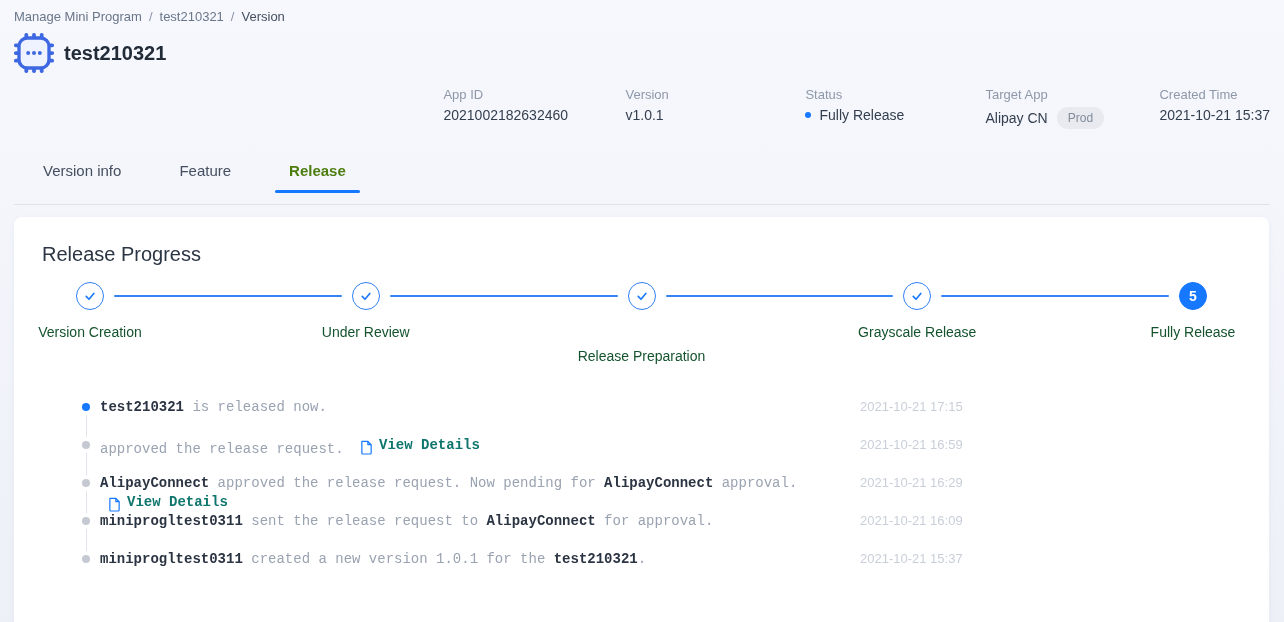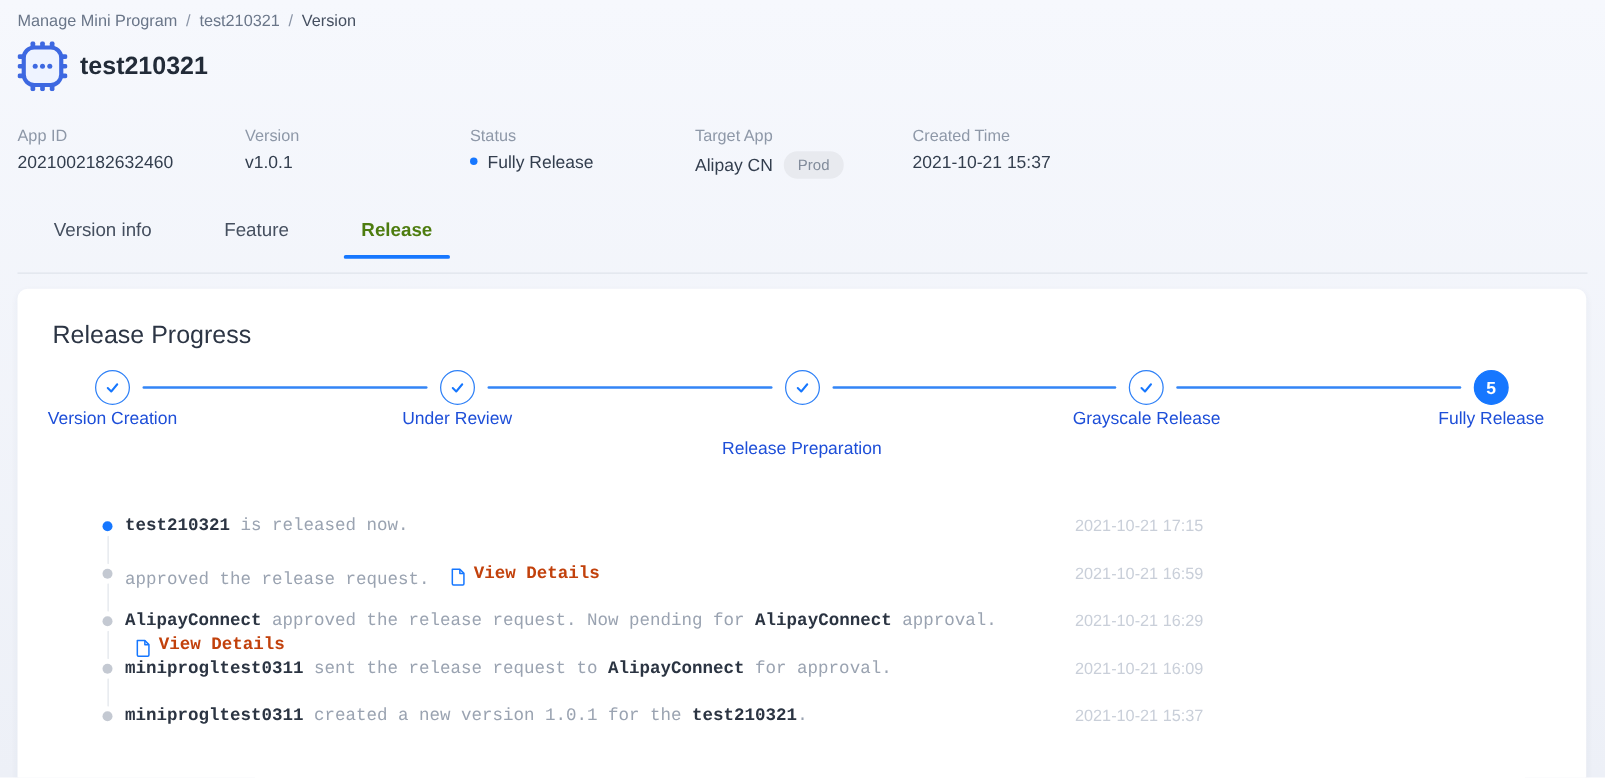--- a/index.html
+++ b/index.html
@@ -18,21 +18,21 @@
   .crumb { color: #6a7689; cursor: pointer; }
   .crumb-current { color: #454f60; }
 
   
   .title-row { display: flex; align-items: center; gap: 10px; margin-top: 9px; }
   .app-icon { width: 40px; height: 40px; flex: none; }
   .app-icon svg { display: block; }
   h1.page-title { margin: 0; font-size: 20px; font-weight: bold; color: #222b38; }
 
   
-  .meta-row { display: flex; margin-top: 28px; }
+  .meta-row { display: flex; margin-top: 14px; justify-content: flex-end; }
   .meta-col:nth-child(1) { width: 182px; }
   .meta-col:nth-child(2) { width: 180px; }
   .meta-col:nth-child(3) { width: 180px; }
   .meta-col:nth-child(4) { width: 174px; }
   .meta-label { font-size: 13px; color: #8e98a8; }
   .meta-value { margin-top: 5px; font-size: 14px; color: #333e4e; display: flex; align-items: center; }
   .status-dot { width: 6px; height: 6px; border-radius: 50%; background: #1677ff; margin-right: 8px; flex: none; }
   .badge { margin-left: 9px; background: #e8eaef; color: #828c9b; font-size: 12px; line-height: 12px; padding: 5px 11px; border-radius: 11px; }
 
   
@@ -49,33 +49,33 @@
   
   .stepper { position: relative; height: 64px; margin: 16px 48px 0 48px; }
   .connector { position: absolute; top: 13px; height: 2px; background: #3385f6; border-radius: 1px; }
   .step { position: absolute; top: 0; width: 220px; transform: translateX(-50%);
           display: flex; flex-direction: column; align-items: center; }
   .step-circle { width: 28px; height: 28px; border-radius: 50%; border: 1.5px solid #2f81f7;
                  background: #fff; display: flex; align-items: center; justify-content: center; }
   .step.current .step-circle { background: #1677ff; border-color: #1677ff; }
   .step-num { display: none; color: #fff; font-size: 14px; font-weight: bold; }
   .step.current .step-num { display: block; }
-  .step-label { margin-top: 2px; font-size: 14px; color: #1d4ed8; white-space: nowrap; }
+  .step-label { margin-top: 14px; font-size: 14px; color: #14532d; white-space: nowrap; }
 
   
   .timeline { position: relative; margin: 52px 0 0 40px; }
   .timeline::before { content: ''; position: absolute; left: 3.5px; top: 12px; bottom: 28px;
                       width: 1px; background: #e2e6ec; }
   .t-row { display: flex; align-items: flex-start; height: 38px; position: relative; }
   .t-dot { width: 8px; height: 8px; border-radius: 50%; background: #c4c9d2; margin-top: 5px;
            box-shadow: 0 0 0 4px #fff; flex: none; position: relative; }
   .t-dot.blue { background: #1677ff; }
   .t-text { margin-left: 10px; width: 760px; font-size: 14px; line-height: 19px; color: #9aa3b1; font-family: Liberation Mono, monospace; }
   .t-text b { color: #2b3442; font-weight: bold; }
-  .t-link { color: #c2410c; font-weight: bold; text-decoration: none; margin-left: 8px;
+  .t-link { color: #0f766e; font-weight: bold; text-decoration: none; margin-left: 8px;
             display: inline-flex; align-items: center; gap: 6px; cursor: pointer; }
   .t-link svg { position: relative; top: 2px; }
   .t-time { font-size: 13px; line-height: 18px; color: #c9cfd9; }
 </style>
 </head>
 <body>
 
 <header class="page-header">
   <nav class="breadcrumb">
     <span class="crumb">Manage Mini Program</span>

